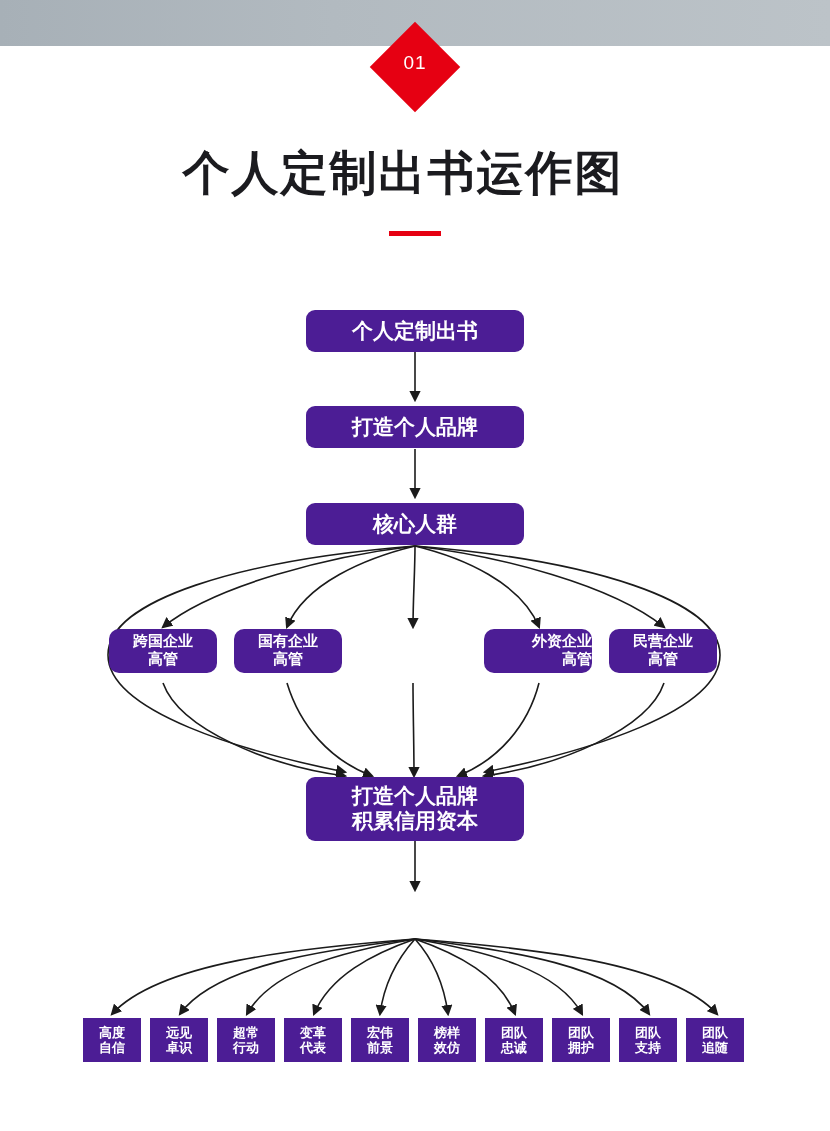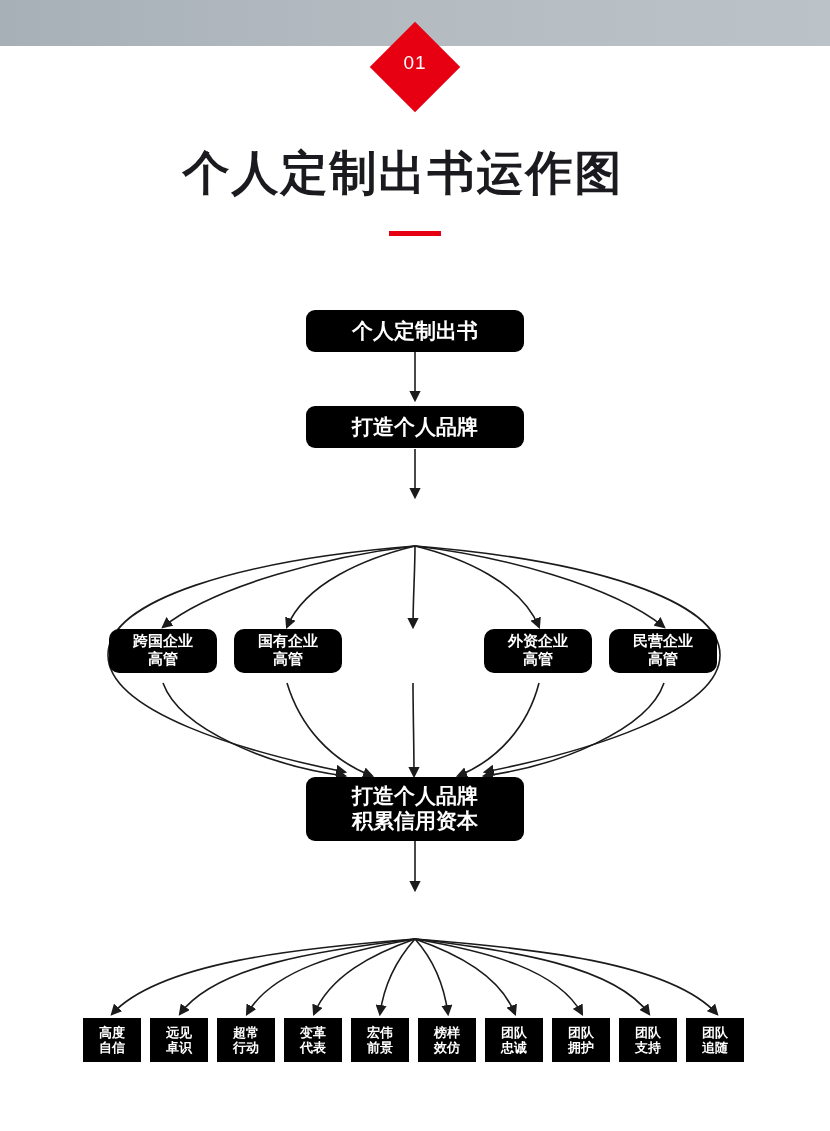--- a/index.html
+++ b/index.html
@@ -81,21 +81,21 @@
   }
   .edges {
     position: absolute;
     left: 0;
     top: 0;
     width: 830px;
     height: 1131px;
   }
   .node {
     position: absolute;
-    background: #000000;
+    background: #4c1d95;
     color: #ffffff;
     border-radius: 9px;
     text-align: center;
     font-weight: bold;
     font-family: "DejaVu Sans", "Liberation Sans", sans-serif;
     display: flex;
     flex-direction: column;
     align-items: center;
     justify-content: center;
     line-height: 1.18;
@@ -183,30 +183,33 @@
     </svg>
 
     <div class="node n-main" style="left:306px; top:310px;">
       <span class="ln">个人定制出书</span>
     </div>
 
     <div class="node n-main" style="left:306px; top:406px;">
       <span class="ln">打造个人品牌</span>
     </div>
 
+    <div class="node n-main" style="left:306px; top:503px;">
+      <span class="ln">核心人群</span>
+    </div>
 
     <div class="node n-mid" style="left:109px; top:629px;">
       <span class="ln">跨国企业</span>
       <span class="ln">高管</span>
     </div>
     <div class="node n-mid" style="left:234px; top:629px;">
       <span class="ln">国有企业</span>
       <span class="ln">高管</span>
     </div>
-    <div class="node n-mid" style="left:484px; top:629px;">
+    <div class="node n-mid" style="left:484px; top:629px;align-items:flex-end;">
       <span class="ln">外资企业</span>
       <span class="ln">高管</span>
     </div>
     <div class="node n-mid" style="left:609px; top:629px;">
       <span class="ln">民营企业</span>
       <span class="ln">高管</span>
     </div>
 
     <div class="node n-main2" style="left:306px; top:777px;">
       <span class="ln">打造个人品牌</span>

